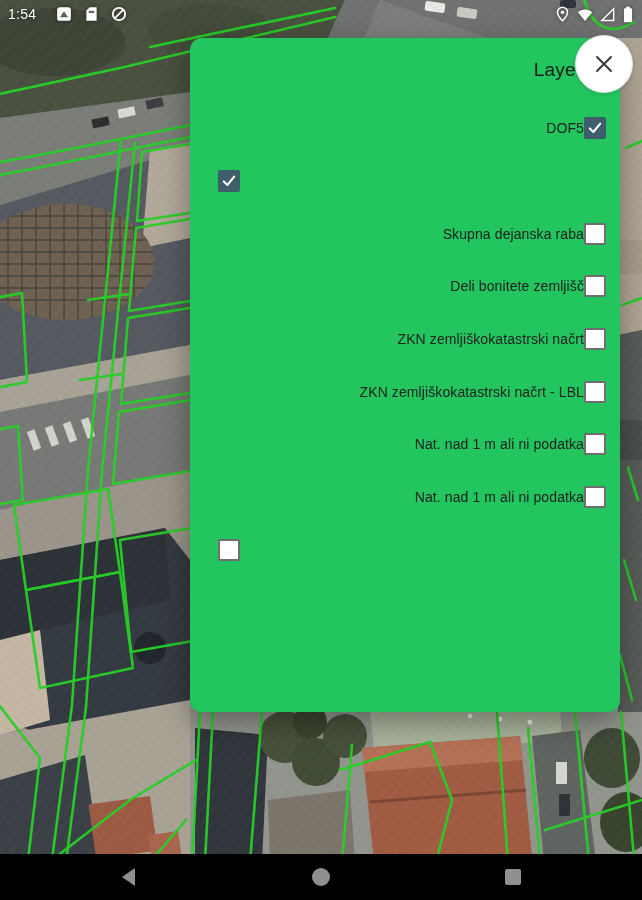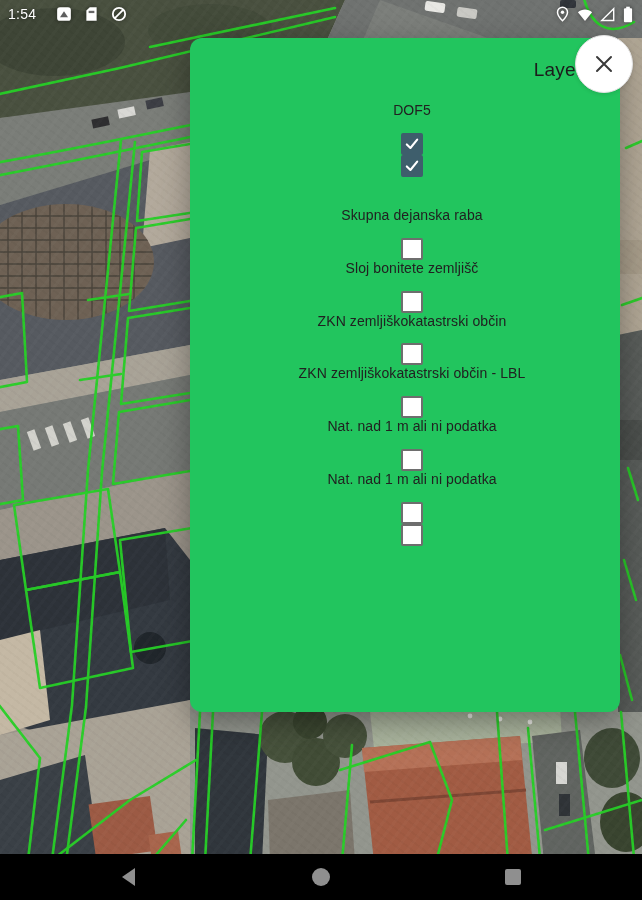--- a/index.html
+++ b/index.html
@@ -22,21 +22,21 @@
   .status-right{display:flex;align-items:center;gap:7px;margin-left:auto;}
   .sicon{display:block;filter:drop-shadow(0 0 2px rgba(0,0,0,.45));}
 
   
   .dialog{position:absolute;left:190px;top:38px;width:430px;height:674px;z-index:10;}
   .dialog-surface{position:absolute;inset:0;background:#22c55e;border-radius:12px;
     overflow:hidden;box-shadow:0 10px 30px rgba(0,0,0,.35);text-align:right;}
   .dialog-title{padding:20px 28px 0;font-size:19px;line-height:24px;font-weight:500;
     color:#1c1c1c;letter-spacing:.2px;}
   .layer-list{margin-top:20px;}
-  .layer-row{display:flex;align-items:center;height:52.7px;padding:0 14px 0 28px;flex-direction:column;}
+  .layer-row{display:flex;align-items:center;height:52.7px;padding:0 14px 0 28px;}
   .layer-label{flex:1;font-size:14px;color:#212121;letter-spacing:.1px;}
   .checkbox{width:22px;height:22px;box-sizing:border-box;border:2px solid #6e6e6e;
     border-radius:2px;background:#fff;display:flex;align-items:center;justify-content:center;}
   .checkbox.checked{border-color:var(--check-color);background:var(--check-color);}
   .checkbox .check{display:none;}
   .checkbox.checked .check{display:block;}
   .close-btn{position:absolute;left:385px;top:-3px;width:58px;height:58px;border-radius:50%;
     background:#fff;border:1px solid #e2e2e2;display:flex;align-items:center;justify-content:center;
     padding:0;cursor:pointer;box-shadow:0 1px 4px rgba(0,0,0,.12);}
 
@@ -245,35 +245,35 @@
   </div>
 
   <div class="layer-row">
     <span class="layer-label">Skupna dejanska raba</span>
     <span class="checkbox">
       
     </span>
   </div>
 
   <div class="layer-row">
-    <span class="layer-label">Sloj bonitete zemljišč</span>
-    <span class="checkbox">
-      
-    </span>
-  </div>
-
-  <div class="layer-row">
-    <span class="layer-label">ZKN zemljiškokatastrski občin</span>
-    <span class="checkbox">
-      
-    </span>
-  </div>
-
-  <div class="layer-row">
-    <span class="layer-label">ZKN zemljiškokatastrski občin - LBL</span>
+    <span class="layer-label">Deli bonitete zemljišč</span>
+    <span class="checkbox">
+      
+    </span>
+  </div>
+
+  <div class="layer-row">
+    <span class="layer-label">ZKN zemljiškokatastrski načrt</span>
+    <span class="checkbox">
+      
+    </span>
+  </div>
+
+  <div class="layer-row">
+    <span class="layer-label">ZKN zemljiškokatastrski načrt - LBL</span>
     <span class="checkbox">
       
     </span>
   </div>
 
 
 
 
   <div class="layer-row">
     <span class="layer-label">Nat. nad 1 m ali ni podatka</span>

